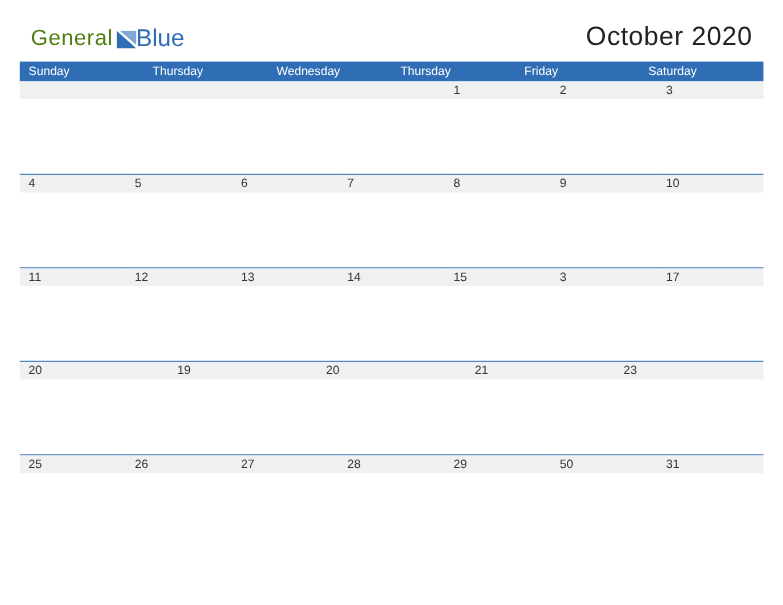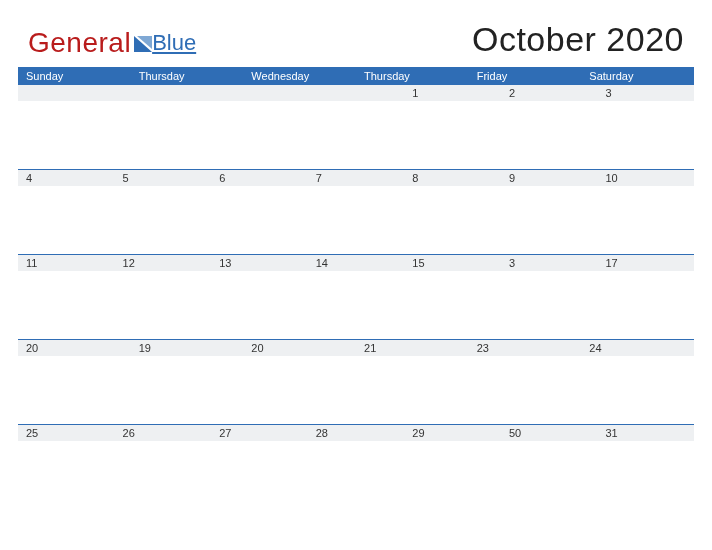--- a/index.html
+++ b/index.html
@@ -15,40 +15,39 @@
     justify-content: space-between;
     align-items: flex-end;
     padding: 20px 28px 8px 28px;
   }
   .logo {
     display: flex;
     align-items: center;
     gap: 2px;
   }
   .logo-general {
-    font-size: 28px;
-    font-weight: 400;
-    color: #b91c1c;
+    font-size: 20px;
+    font-weight: 400;
+    color: #4d7c0f;
     letter-spacing: 0.5px;
   }
   .logo-icon {
     width: 18px;
     height: 16px;
     margin-left: 1px;
     margin-bottom: -2px;
   }
   .logo-blue {
     font-size: 22px;
     font-weight: 400;
     color: #2f6db5;
     margin-left: -2px;
-    text-decoration: underline;
   }
   .title {
-    font-size: 34px;
+    font-size: 24px;
     font-weight: 400;
     color: #222;
     letter-spacing: 0.5px;
   }
   .calendar {
     margin: 0 18px;
   }
   .day-header {
     display: flex;
     background: #2f6db5;
@@ -238,25 +237,20 @@
         <div class="cell">
           <div class="date-band">
             <span class="date-num">21</span>
           </div>
         </div>
         <div class="cell">
           <div class="date-band">
             <span class="date-num">23</span>
           </div>
         </div>
-        <div class="cell">
-          <div class="date-band">
-            <span class="date-num">24</span>
-          </div>
-        </div>
       </div>
       <div class="week">
         <div class="cell">
           <div class="date-band">
             <span class="date-num">25</span>
           </div>
         </div>
         <div class="cell">
           <div class="date-band">
             <span class="date-num">26</span>

